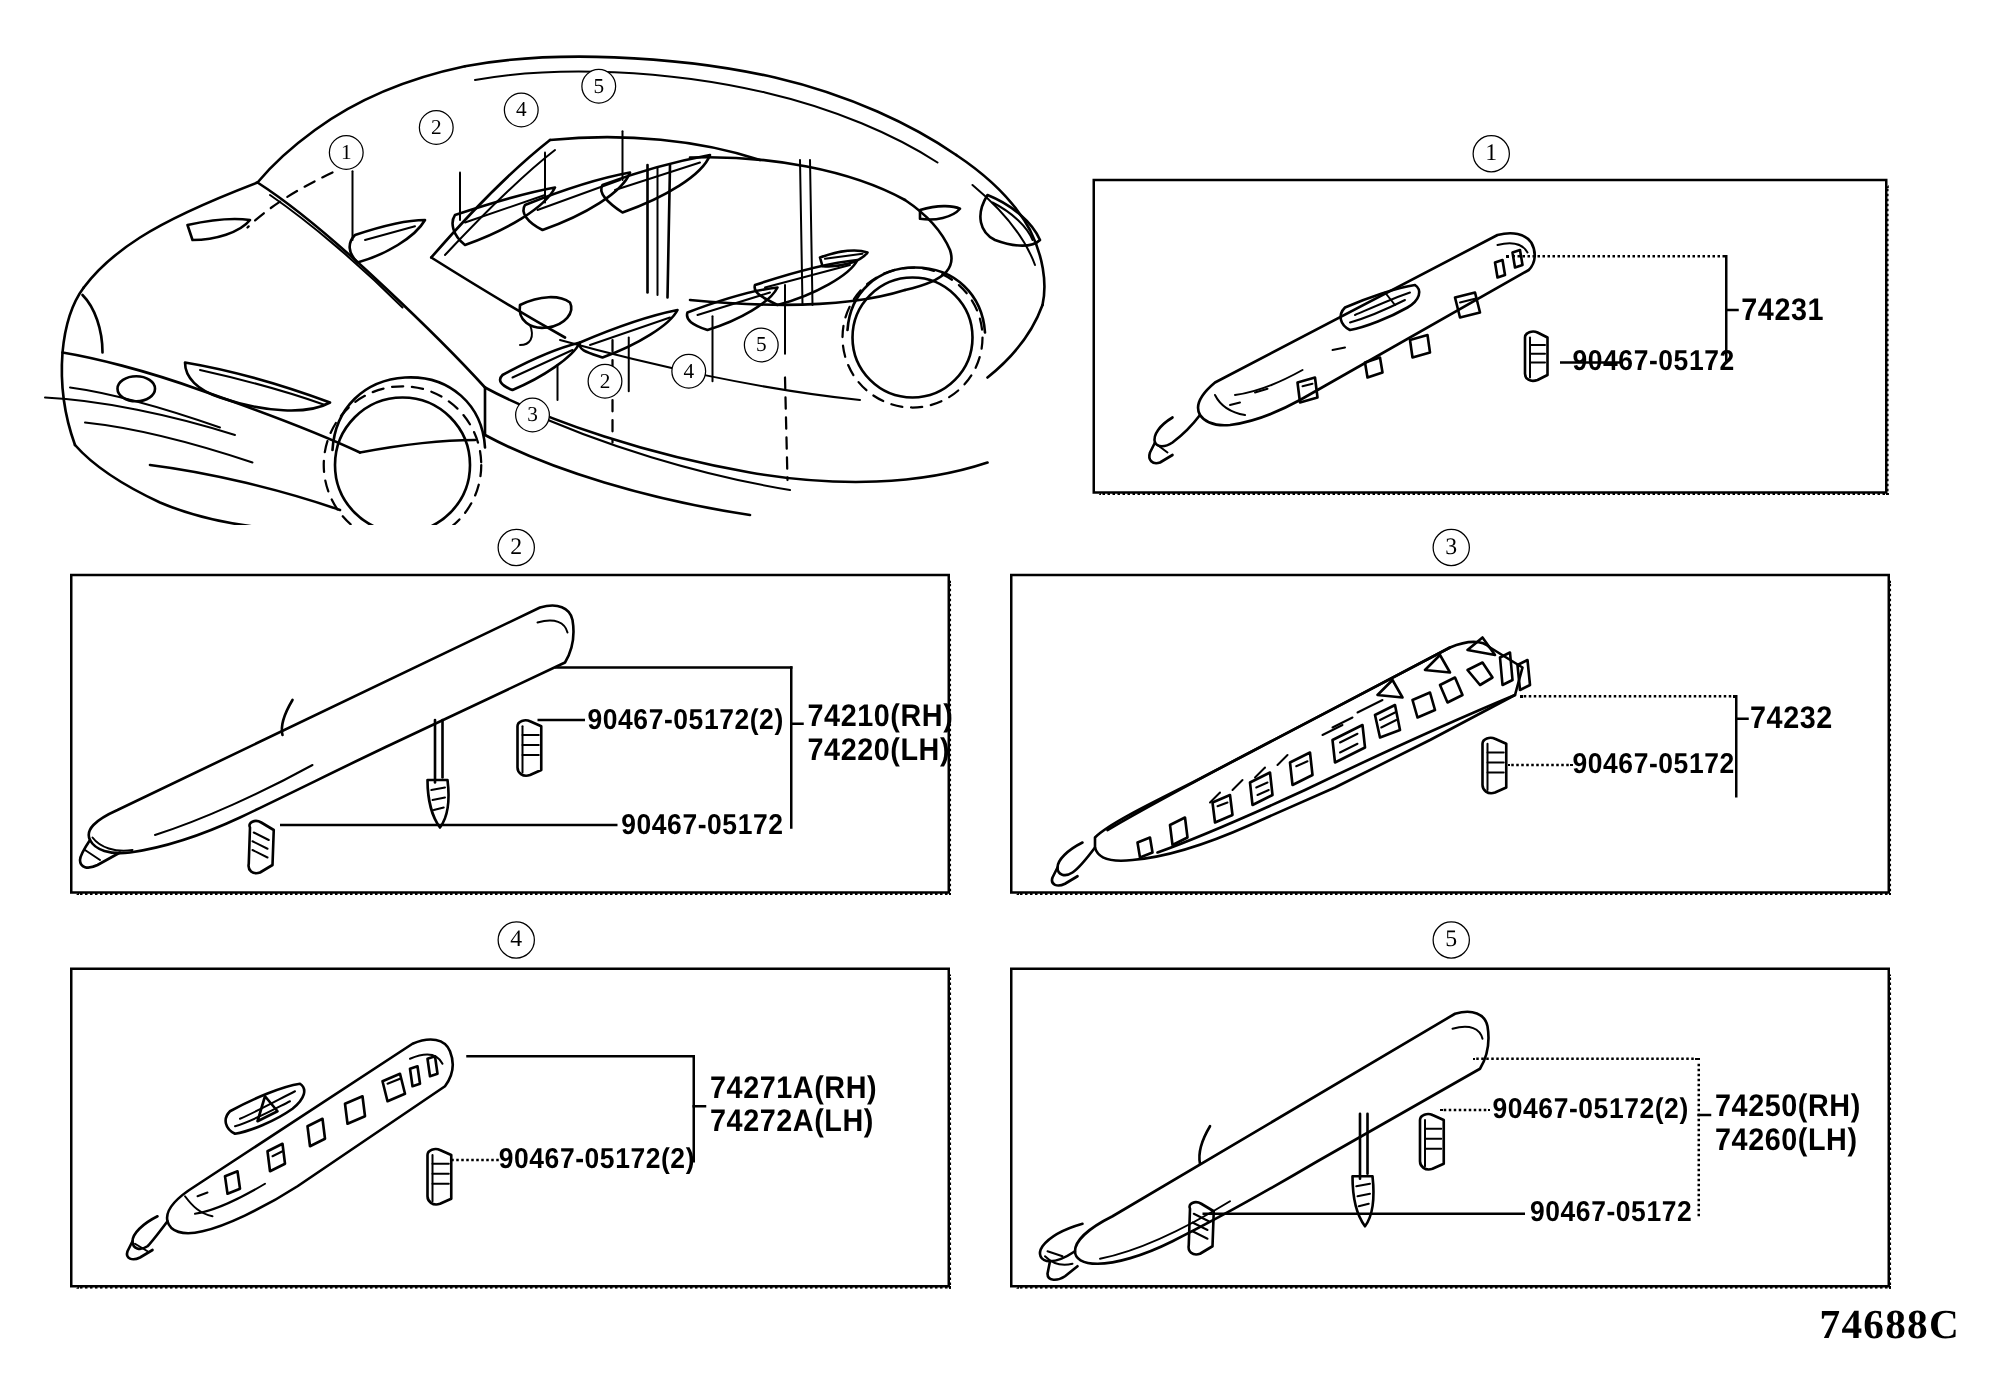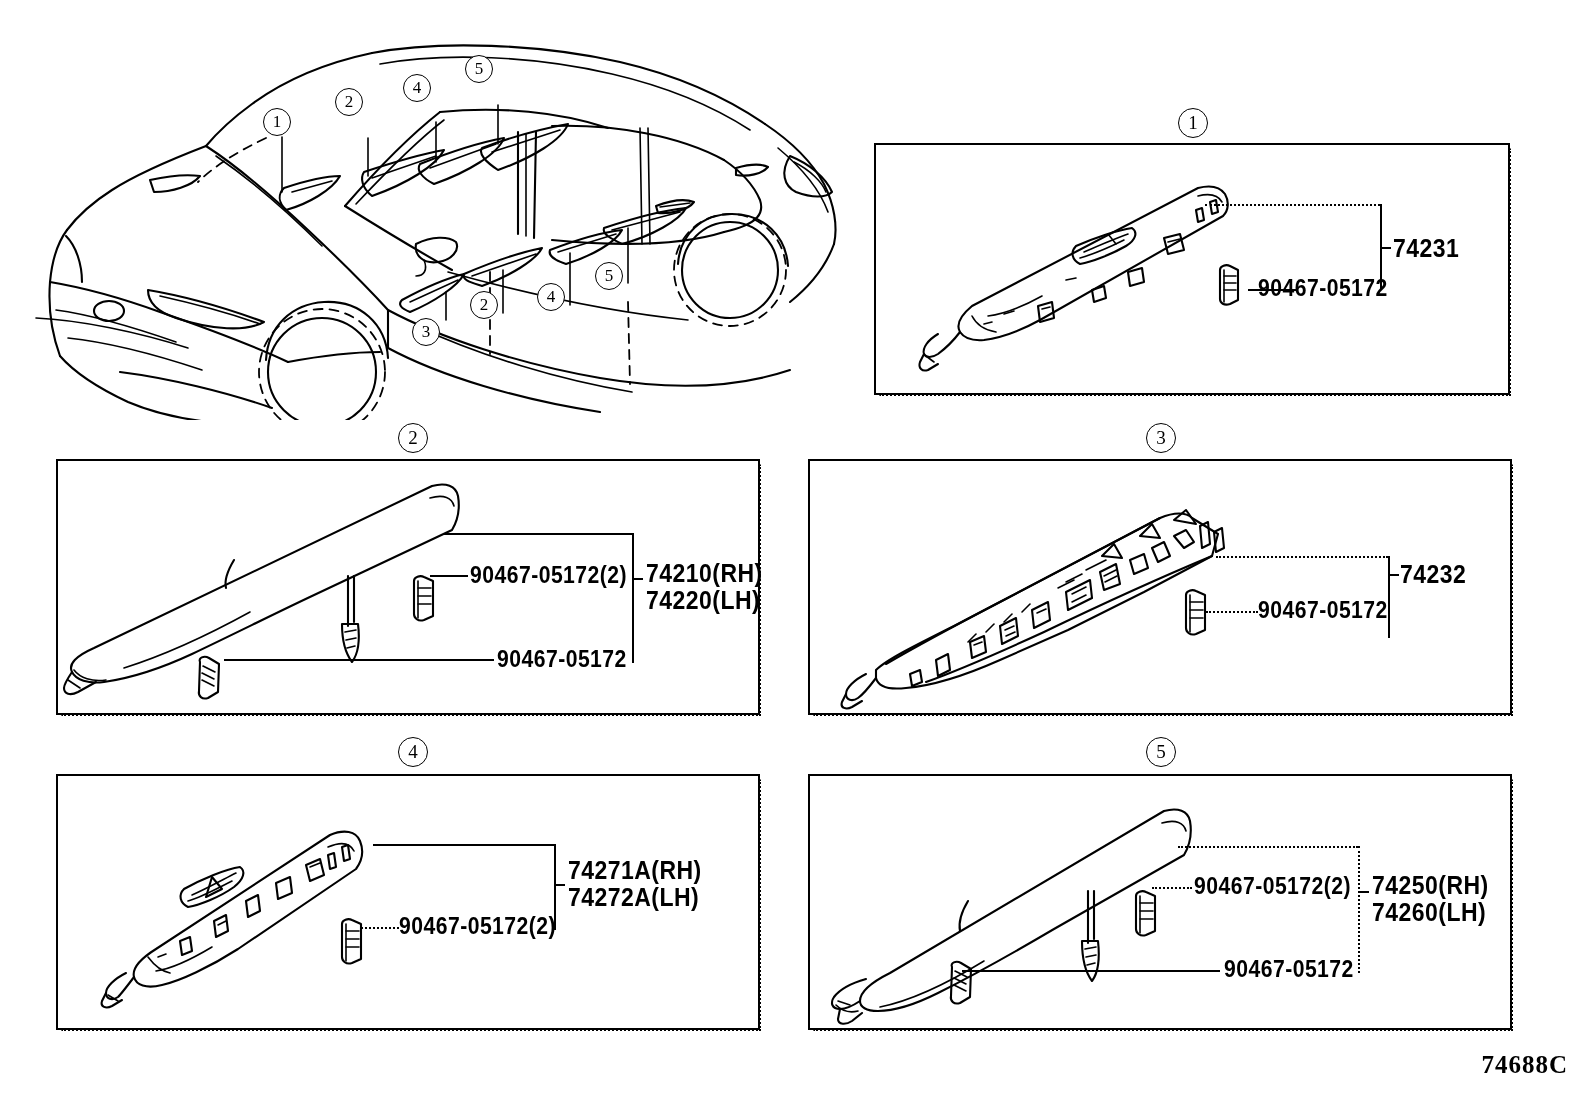--- a/index.html
+++ b/index.html
@@ -102,21 +102,21 @@
     width: 11px;
   }
 
   
   #diagram-id {
     position: absolute;
     right: 24px;
     bottom: 20px;
     font-family: "Liberation Serif", serif;
     font-weight: bold;
-    font-size: 25px;
+    font-size: 33px;
     letter-spacing: 1px;
   }
 
   svg { display: block; }
   .ln { fill: none; stroke: #000; stroke-width: 2.1; stroke-linejoin: round; stroke-linecap: round; }
   .ln-thin { fill: none; stroke: #000; stroke-width: 1.6; stroke-linejoin: round; stroke-linecap: round; }
   .ln-dash2 { fill: none; stroke: #000; stroke-width: 1.8; stroke-dasharray: 9 7; stroke-linecap: round; }
   .whitefill { fill:#fff; stroke:#000; stroke-width:2.1; stroke-linejoin:round; }
 </style>
 </head>

